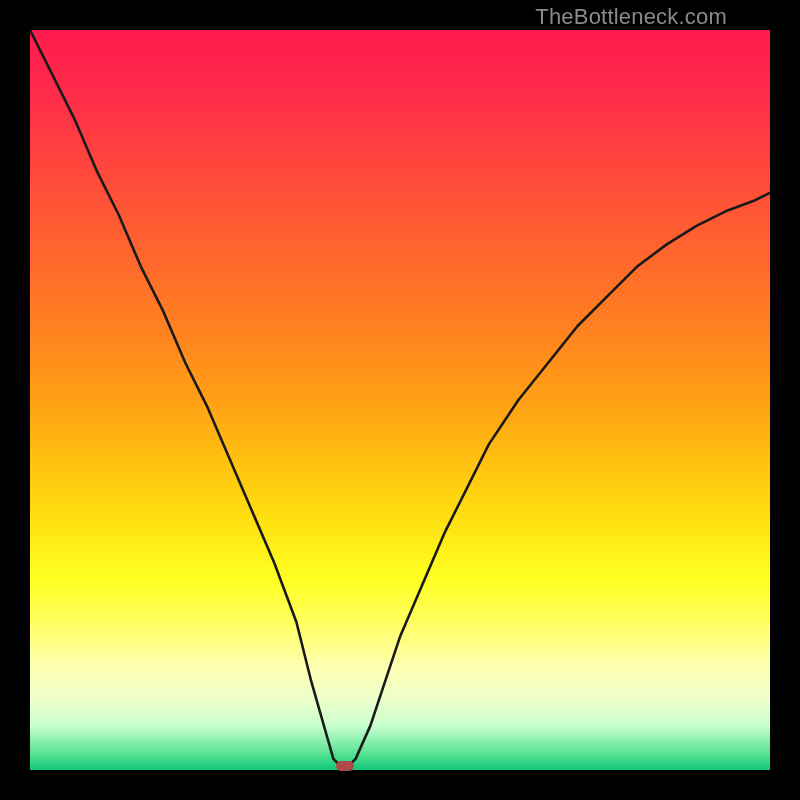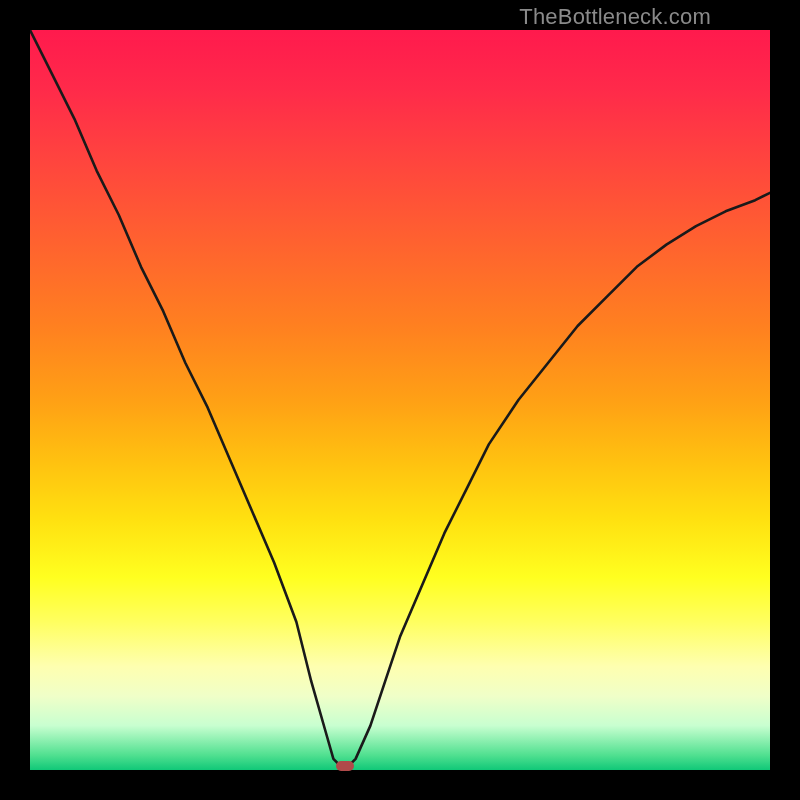--- a/index.html
+++ b/index.html
@@ -9,20 +9,21 @@
     height: 800px;
     background: #000;
     overflow: hidden;
     font-family: Arial, Helvetica, sans-serif;
   }
   .frame {
     position: relative;
     width: 721px;
     height: 800px;
     background: #000;
+    padding-left: 16px;
   }
   .plot-area {
     position: absolute;
     left: 30px;
     top: 30px;
     width: 740px;
     height: 740px;
     background: linear-gradient(to bottom,
       #ff1a4d 0%,
       #ff2a4a 8%,

